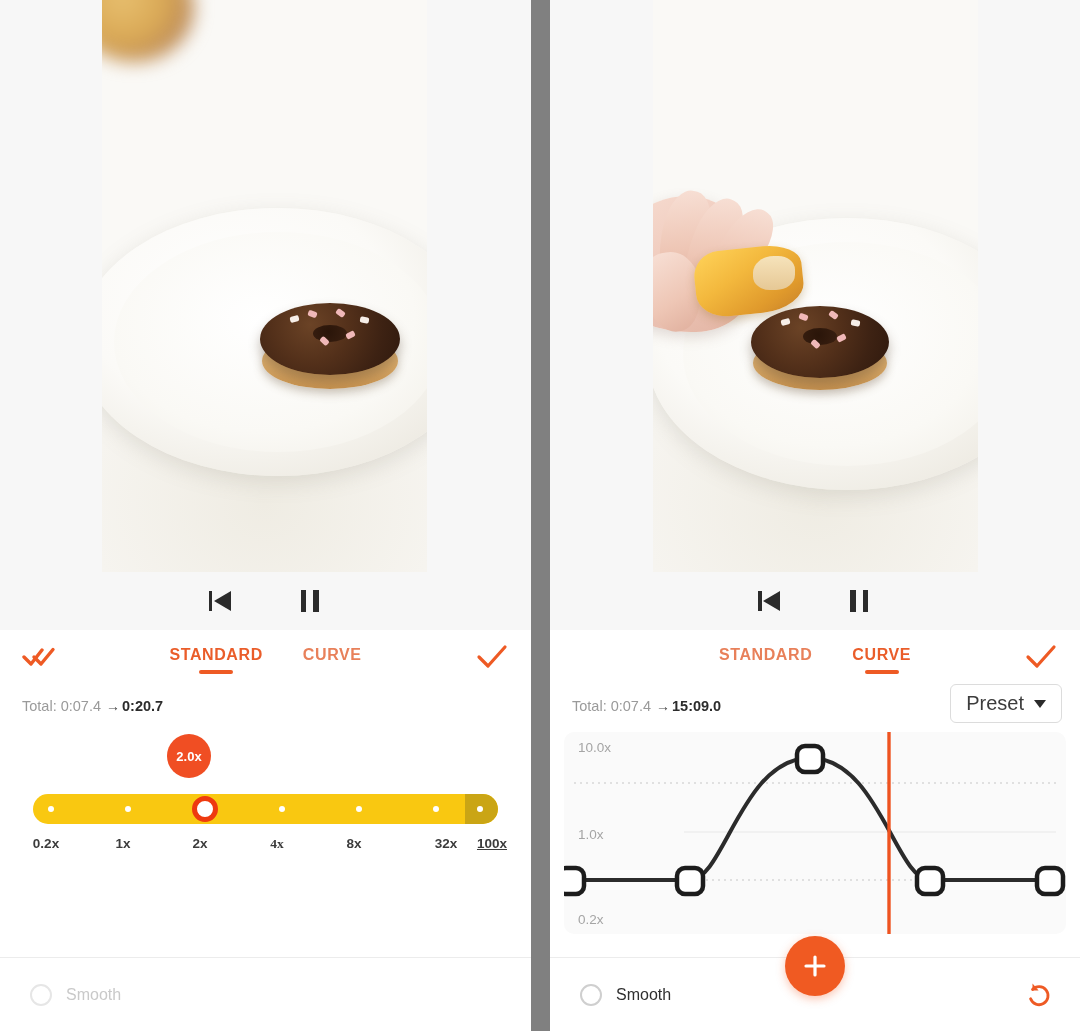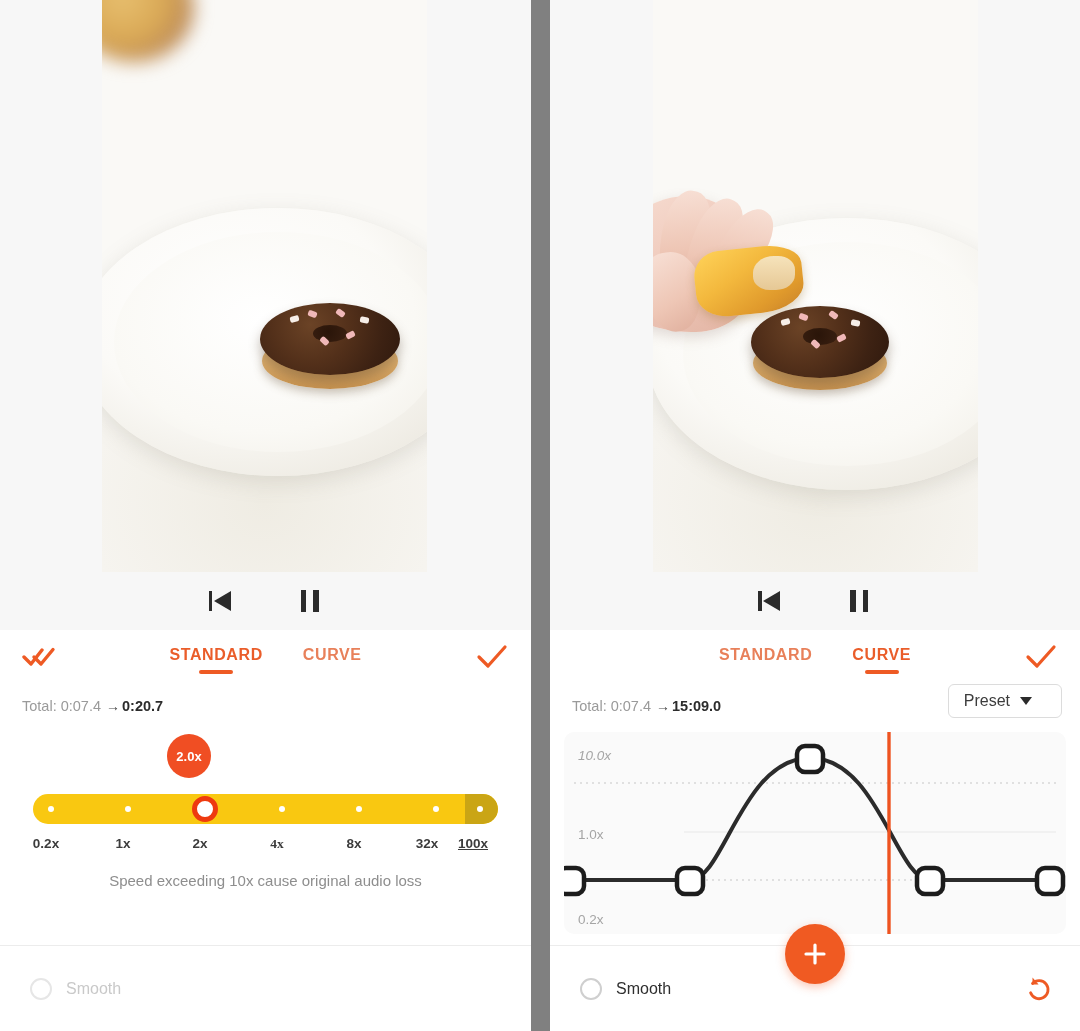--- a/index.html
+++ b/index.html
@@ -151,22 +151,22 @@
     position:relative; height:40px; padding:0 22px;
     display:flex; align-items:center;
   }
   .total-label{ font-size:14.5px; color:#9a9a9a; }
   .total-arrow{ font-size:14px; color:#4a4a4a; margin:0 2px 0 5px; }
   .total-out{ font-size:14.5px; color:#2c2c2c; font-weight:700; }
   .preset-btn{
     position:absolute; right:18px; top:-2px;
     display:flex; align-items:center; gap:10px;
     border:1px solid #dcdcdc; border-radius:6px;
-    background:#fff; padding:7px 29px 7px 15px;
-    font-size:16px; color:#3c3c3c; cursor:pointer;justify-content:flex-end;
+    background:#fff; padding:7px 15px 7px 15px;
+    font-size:20px; color:#3c3c3c; cursor:pointer;justify-content:flex-end;
   }
   .caret{ width:0;height:0;border-left:6px solid transparent;border-right:6px solid transparent;border-top:8px solid #2b2b2b; }
 
   
   .bubble-wrap{ position:relative; height:68px; }
   .bubble{
     position:absolute; top:8px; left:189px; transform:translateX(-50%);
     width:44px; height:44px; border-radius:50%;
     background:#f04e23; color:#fff; font-size:13px; font-weight:700;
     display:flex; align-items:center; justify-content:center;
@@ -196,21 +196,21 @@
     position:absolute; transform:translateX(-50%);
     font-size:13.5px; color:#3c3c3c; font-weight:700;
   }
   .hint{
     margin-top:14px; text-align:center;
     font-size:15px; color:#8e8e8e;
   }
 
   
   .bottombar{
-    position:absolute; left:0; right:0; bottom:0; height:86px;
+    position:absolute; left:0; right:0; bottom:0; height:74px;
     border-top:1px solid #ececec; background:#fff;
     display:flex; align-items:center;
   }
   .smooth{
     position:absolute; left:30px; display:flex; align-items:center; gap:14px; cursor:pointer;
   }
   .radio{ width:22px; height:22px; border-radius:50%; border:2px solid #cfcfcf; }
   .radio.dim{ border-color:#e6e6e6; }
   .smooth-label{ font-size:16px; color:#2f2f2f; }
   .smooth-label.dim{ color:#c9c9c9; }
@@ -318,25 +318,24 @@
         <span class="tickdot" style="left:447px;"></span>
         <div class="thumb" style="left:172px;"></div>
       </div>
 
       <div class="ticklabels">
         <span class="ticklabel" style="left:24px;">0.2x</span>
         <span class="ticklabel" style="left:101px;">1x</span>
         <span class="ticklabel" style="left:178px;">2x</span>
         <span class="ticklabel" style="left:255px;font-family:Liberation Serif, serif;">4x</span>
         <span class="ticklabel" style="left:332px;">8x</span>
-        <span class="ticklabel" style="left:405px;">32x</span>
-        <span class="ticklabel" style="left:451px;text-decoration:underline;">100x</span>
-      </div>
-
-      <div class="hint">Speed exceeding 10x cause original audio loss</div>
+        <span class="ticklabel" style="left:424px;">32x</span>
+        <span class="ticklabel" style="left:470px;text-decoration:underline;">100x</span>
+      </div>
+
 
       <div class="bottombar">
         <div class="smooth">
           <span class="radio dim"></span>
           <span class="smooth-label dim">Smooth</span>
         </div>
       </div>
     </div>
   </div>
 
@@ -411,21 +410,21 @@
         <span class="total-arrow">→</span>
         <span class="total-out">15:09.0</span>
 
         <div class="preset-btn">
           <span>Preset</span>
           <span class="caret"></span>
         </div>
       </div>
 
       <div class="chartbox">
-        <span class="ylab" style="top:16px;font-style:italic;">10.0x</span>
+        <span class="ylab" style="top:8px;">10.0x</span>
         <span class="ylab" style="top:95px;">1.0x</span>
         <span class="ylab" style="top:180px;">0.2x</span>
 
         <svg class="chart-svg" width="502" height="202" viewBox="0 0 502 202">
 
           <line x1="10" y1="51" x2="492" y2="51" stroke="#d8d8d8" stroke-width="1.4" stroke-dasharray="2 4"></line>
           <line x1="120" y1="100" x2="492" y2="100" stroke="#eeeeee" stroke-width="1.4"></line>
           <line x1="130" y1="148" x2="492" y2="148" stroke="#d8d8d8" stroke-width="1.4" stroke-dasharray="2 4"></line>
 
           <path d="M 6 148 L 126 148 C 160 148 178 26 246 26 C 314 26 332 148 366 148 L 486 148" fill="none" stroke="#2b2b2b" stroke-width="4" stroke-linecap="round" stroke-linejoin="round"></path>

